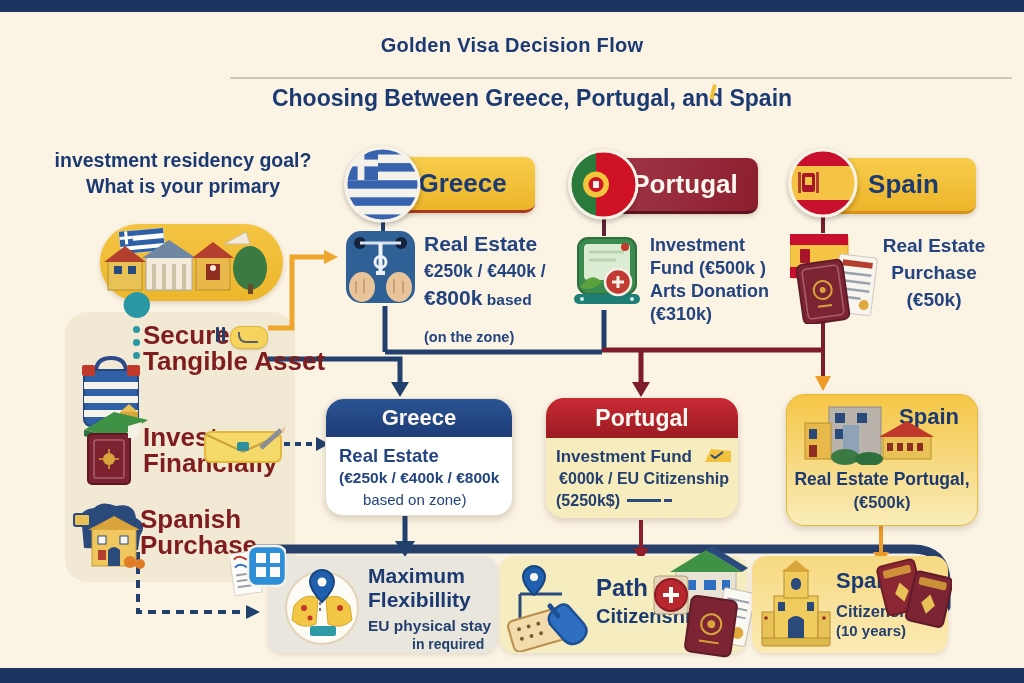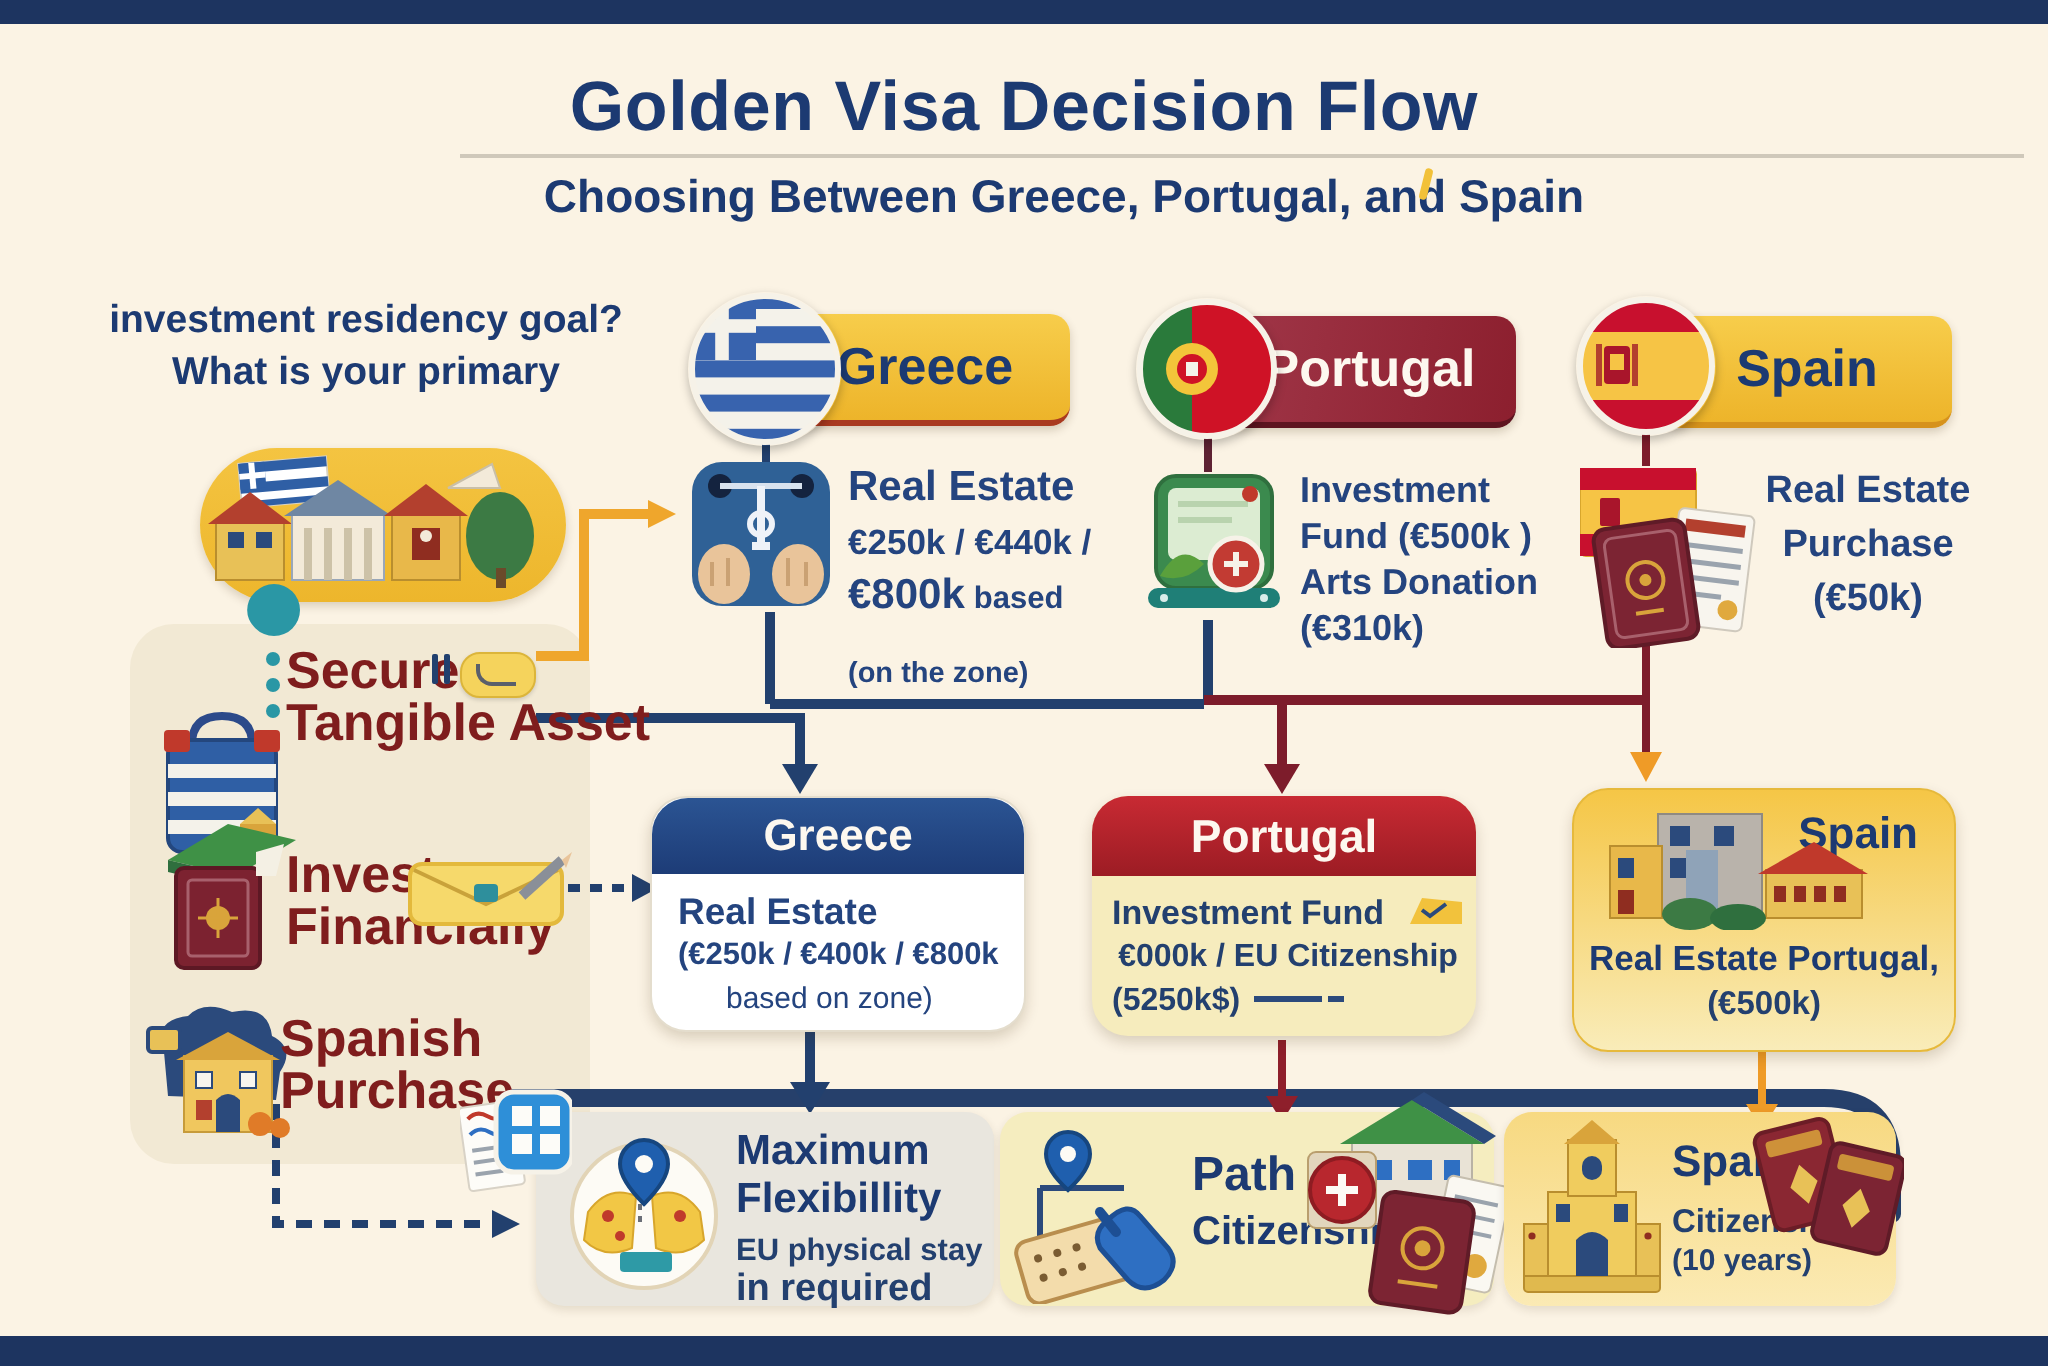--- a/index.html
+++ b/index.html
@@ -3,21 +3,21 @@
 <meta charset="utf-8">
 <style>
   html,body{margin:0;padding:0;background:#fbf3e4;}
   #canvas{position:relative;width:1024px;height:683px;background:#fbf3e4;overflow:hidden;
           font-family:"Liberation Sans",sans-serif;color:#21407b;}
   .abs{position:absolute;}
   .bar{position:absolute;left:0;width:1024px;background:#1d3460;}
   .bar.top{top:0;height:12px;}
   .bar.bottom{top:668px;height:15px;}
   .title{position:absolute;top:34px;left:0;width:1024px;text-align:center;
-         font-size:35px;font-weight:800;color:#1c3a72;letter-spacing:.3px;}
+         font-size:20px;font-weight:800;color:#1c3a72;letter-spacing:.3px;}
   .title-rule{position:absolute;top:77px;left:230px;width:782px;height:2px;background:#cfc8ba;}
   .subtitle{position:absolute;top:85px;left:20px;width:1024px;text-align:center;
             font-size:23px;font-weight:700;color:#1c3a72;}
   .sub-tick{position:absolute;top:84px;left:711px;width:4px;height:16px;background:#f2c139;
             border-radius:2px;transform:rotate(14deg);}
   .question{position:absolute;top:148px;left:42px;width:282px;text-align:center;
             font-size:19.5px;font-weight:700;line-height:1.32;color:#1c3a72;}
   .pill{position:absolute;height:53px;border-radius:10px;text-align:center;line-height:53px;
         font-size:26px;font-weight:700;box-shadow:0 2px 5px rgba(60,40,0,.2);}
   .pill.gold{background:linear-gradient(180deg,#f7cd4b,#edb42a);color:#1c3a72;border-bottom:3px solid #a93a20;}
@@ -385,21 +385,21 @@
     <circle cx="30" cy="56" r="2.5" fill="#c0392b"></circle>
     <rect x="30" y="64" width="26" height="10" rx="2" fill="#2e9aa6"></rect>
     <path d="M42,8 a12,12 0 0 1 12,12 q0,8 -12,20 q-12,-12 -12,-20 a12,12 0 0 1 12,-12" fill="#1f5fae" stroke="#16467f" stroke-width="2"></path>
     <circle cx="42" cy="20" r="4.5" fill="#fdfbf5"></circle>
     <line x1="40" y1="40" x2="40" y2="52" stroke="#6b6f77" stroke-width="2" stroke-dasharray="3 3"></line>
   </svg>
   <div class="abs" style="left:368px;top:564px;color:#1c3a72;">
     <div style="font-size:21px;font-weight:800;line-height:24px;">Maximum</div>
     <div style="font-size:21px;font-weight:800;line-height:24px;">Flexibillity</div>
     <div style="font-size:15.5px;font-weight:600;line-height:19px;margin-top:4px;color:#23406f;">EU physical stay</div>
-    <div style="font-size:19px;font-weight:600;line-height:19px;color:#23406f;">in required</div>
+    <div style="font-size:14px;font-weight:600;line-height:19px;color:#23406f;margin-left:44px;">in required</div>
   </div>
 
   <div class="obox" style="left:500px;top:556px;width:247px;height:97px;background:#f5edbf;"></div>
   <svg class="abs" style="left:506px;top:558px" width="86" height="94" viewBox="0 0 86 94">
     <path d="M14,36 V74 M14,36 H56" fill="none" stroke="#2b4a7c" stroke-width="3"></path>
     <path d="M28,8 a11,11 0 0 1 11,11 q0,8 -11,18 q-11,-10 -11,-18 a11,11 0 0 1 11,-11" fill="#1f5fae" stroke="#16467f" stroke-width="2"></path>
     <circle cx="28" cy="19" r="4" fill="#fdfbf5"></circle>
     <g transform="rotate(-16 32 72)">
       <rect x="4" y="56" width="56" height="32" rx="6" fill="#f3dcab" stroke="#b98e4e" stroke-width="2"></rect>
       <circle cx="14" cy="66" r="2" fill="#7a5c32"></circle>

